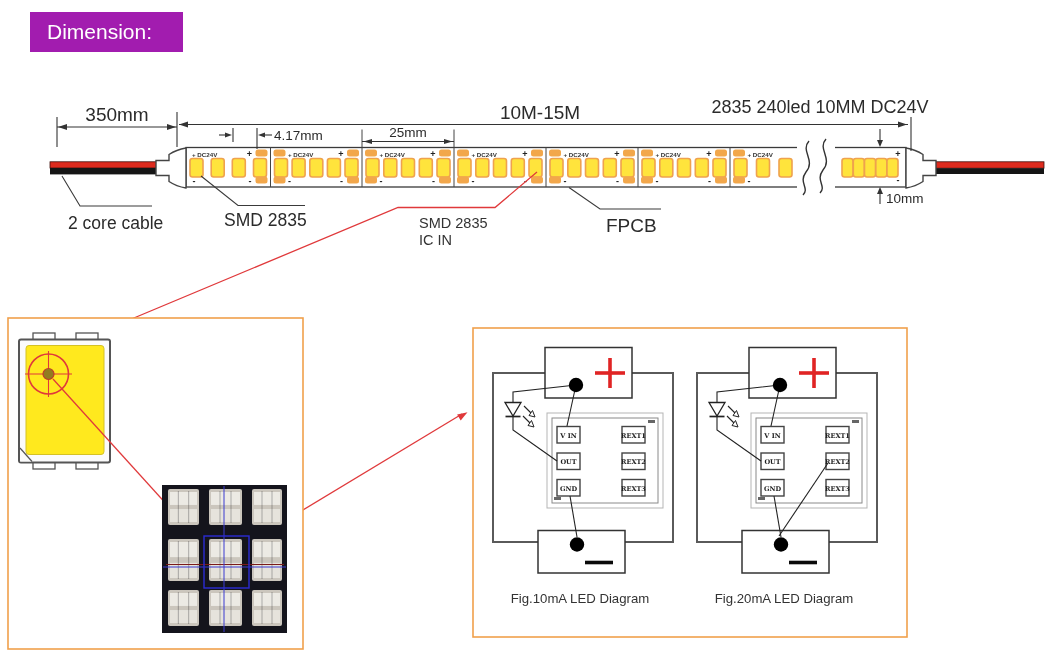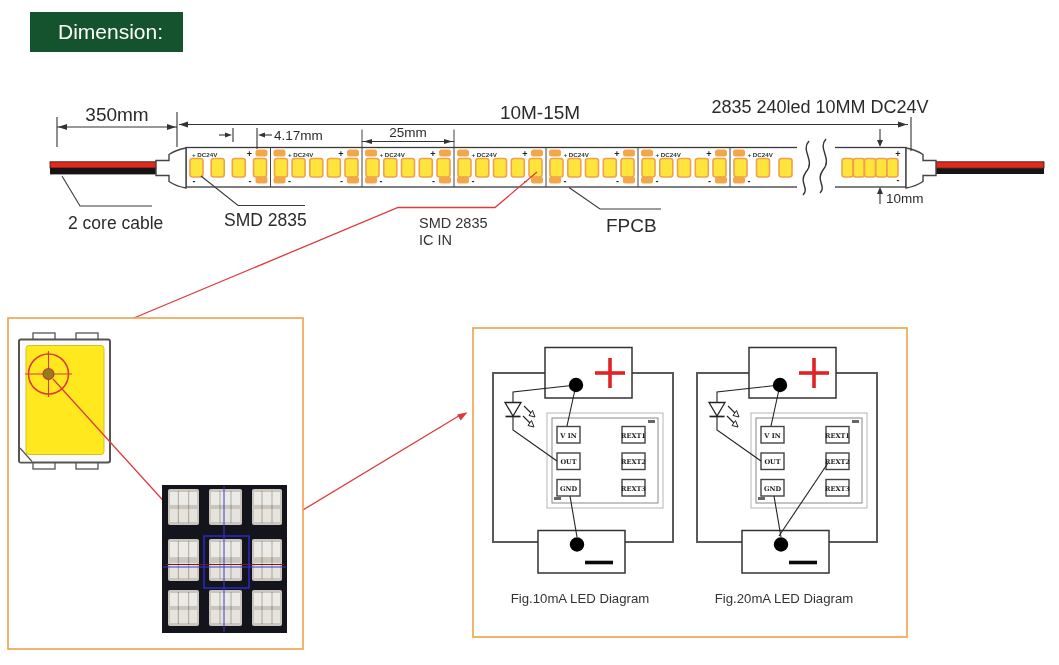--- a/index.html
+++ b/index.html
@@ -1,19 +1,19 @@
 <!DOCTYPE html>
 <html><head>
 <meta charset="utf-8">
 <style>
   html,body{margin:0;padding:0;background:#fff;}
   .canvas{position:relative;width:1059px;height:665px;background:#fff;overflow:hidden;
           font-family:"Liberation Sans",sans-serif;}
-  .hdr{position:absolute;left:30px;top:12px;width:153px;height:40px;background:#14532d;
-       color:#fff;font-size:21px;line-height:40px;padding-left:28px;box-sizing:border-box;}
+  .hdr{position:absolute;left:30px;top:12px;width:153px;height:40px;background:#a21caf;
+       color:#fff;font-size:21px;line-height:40px;padding-left:17px;box-sizing:border-box;}
   svg{position:absolute;left:0;top:0;}
   svg text{font-family:"Liberation Sans",sans-serif;fill:#2b2b2b;}
   .dimtxt{font-size:19px;}
   .dimsm{font-size:13.5px;}
   .titletxt{font-size:18px;}
   .lbl{font-size:17.5px;}
   .lblsm{font-size:14.5px;fill:#333;}
   .fpcb{font-size:19px;}
   .figcap{font-size:13.2px;fill:#333;}
   .smark{font-size:6.2px;font-weight:bold;fill:#333;}

